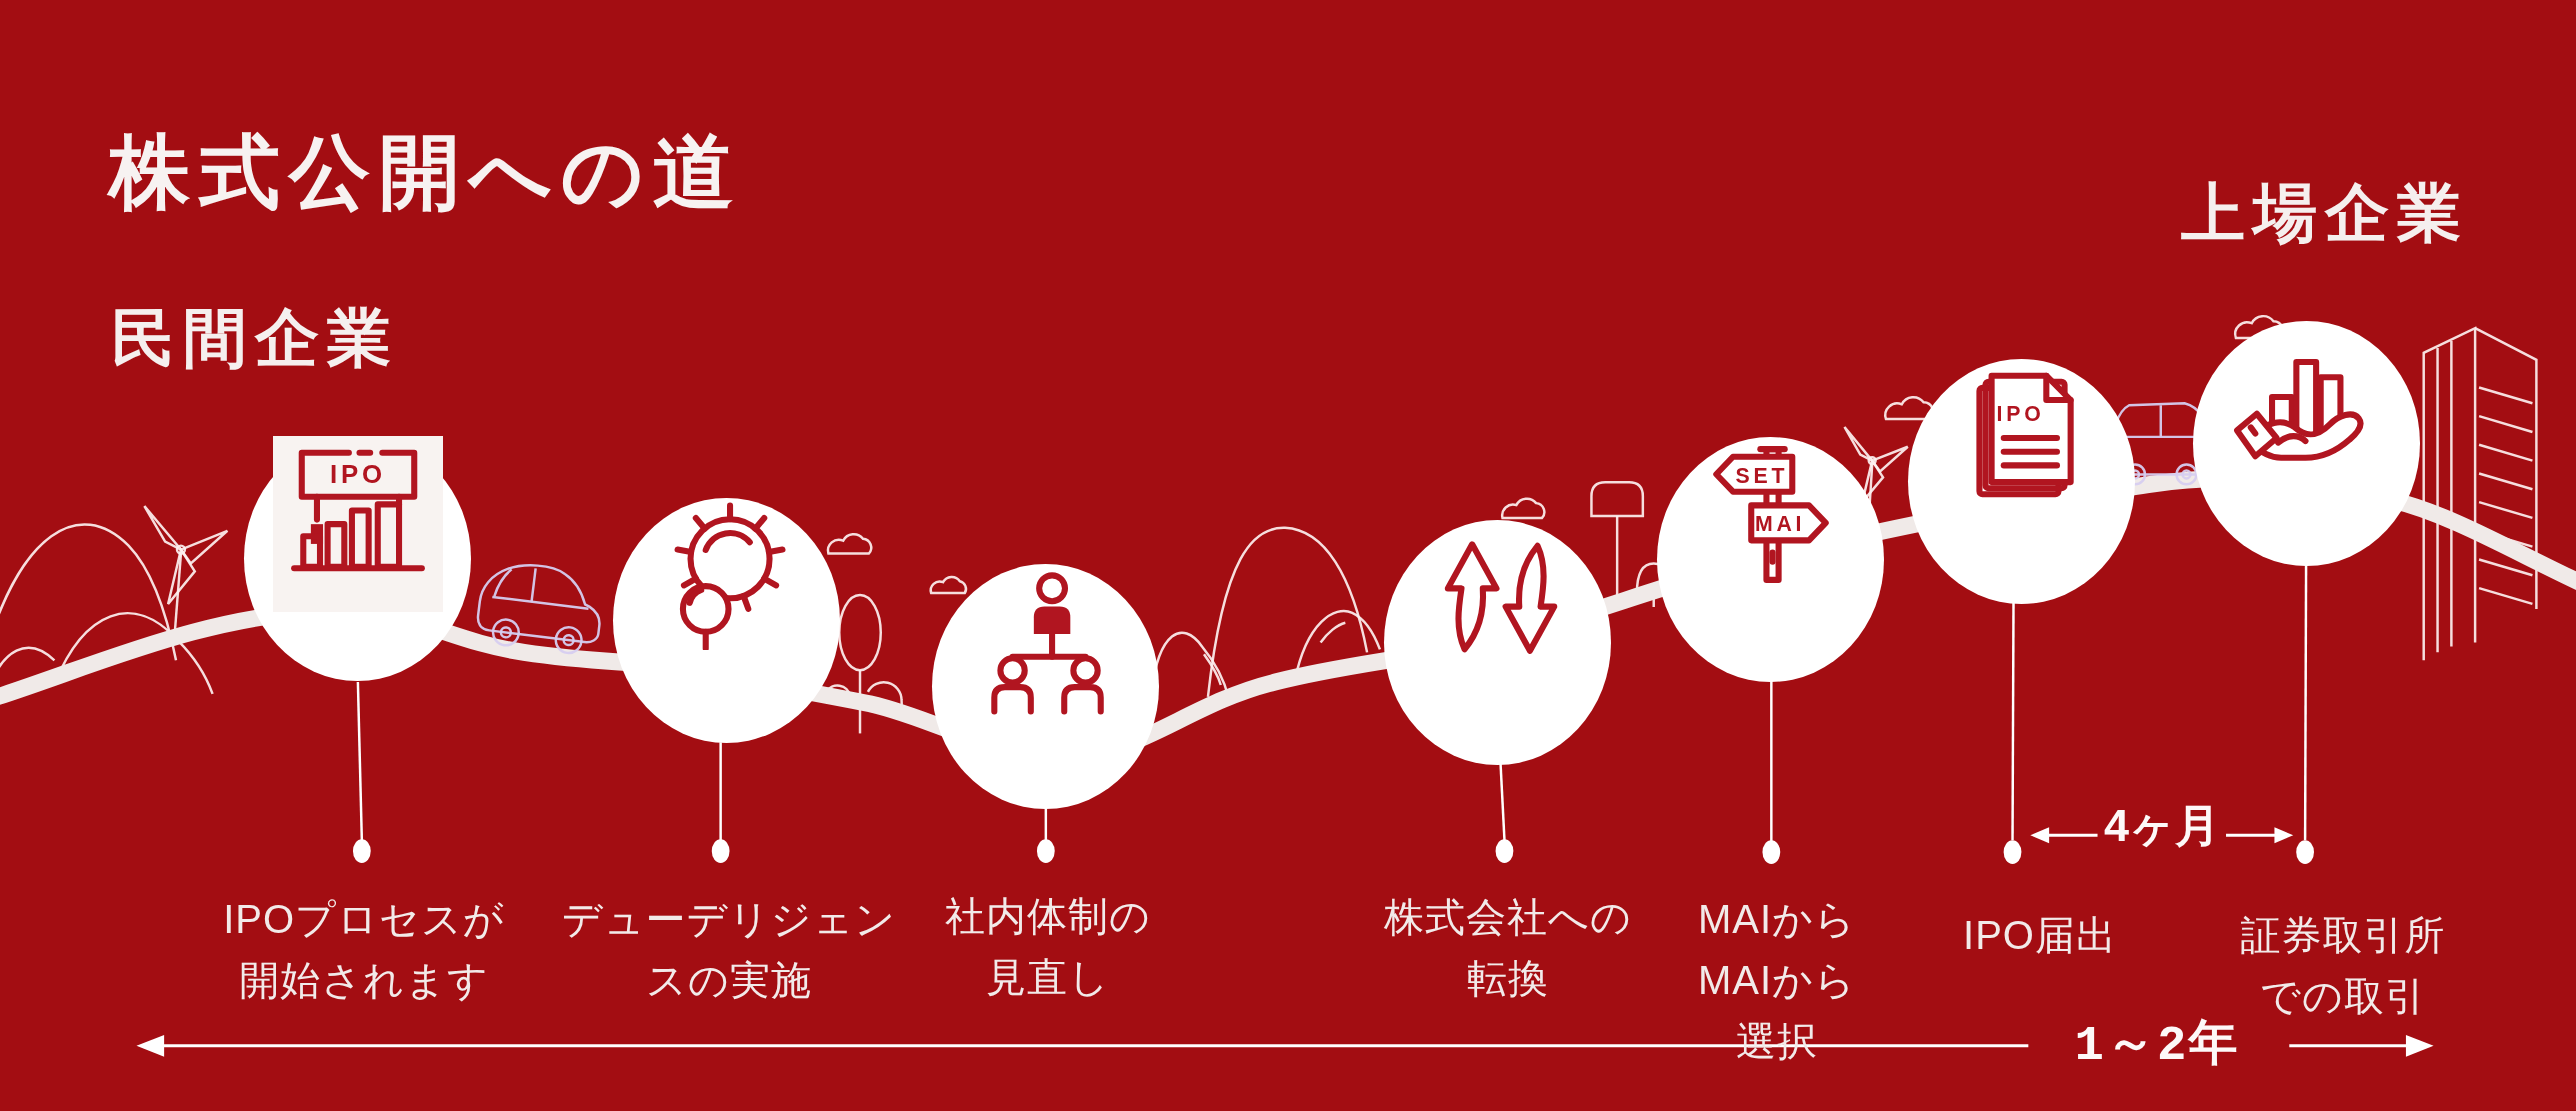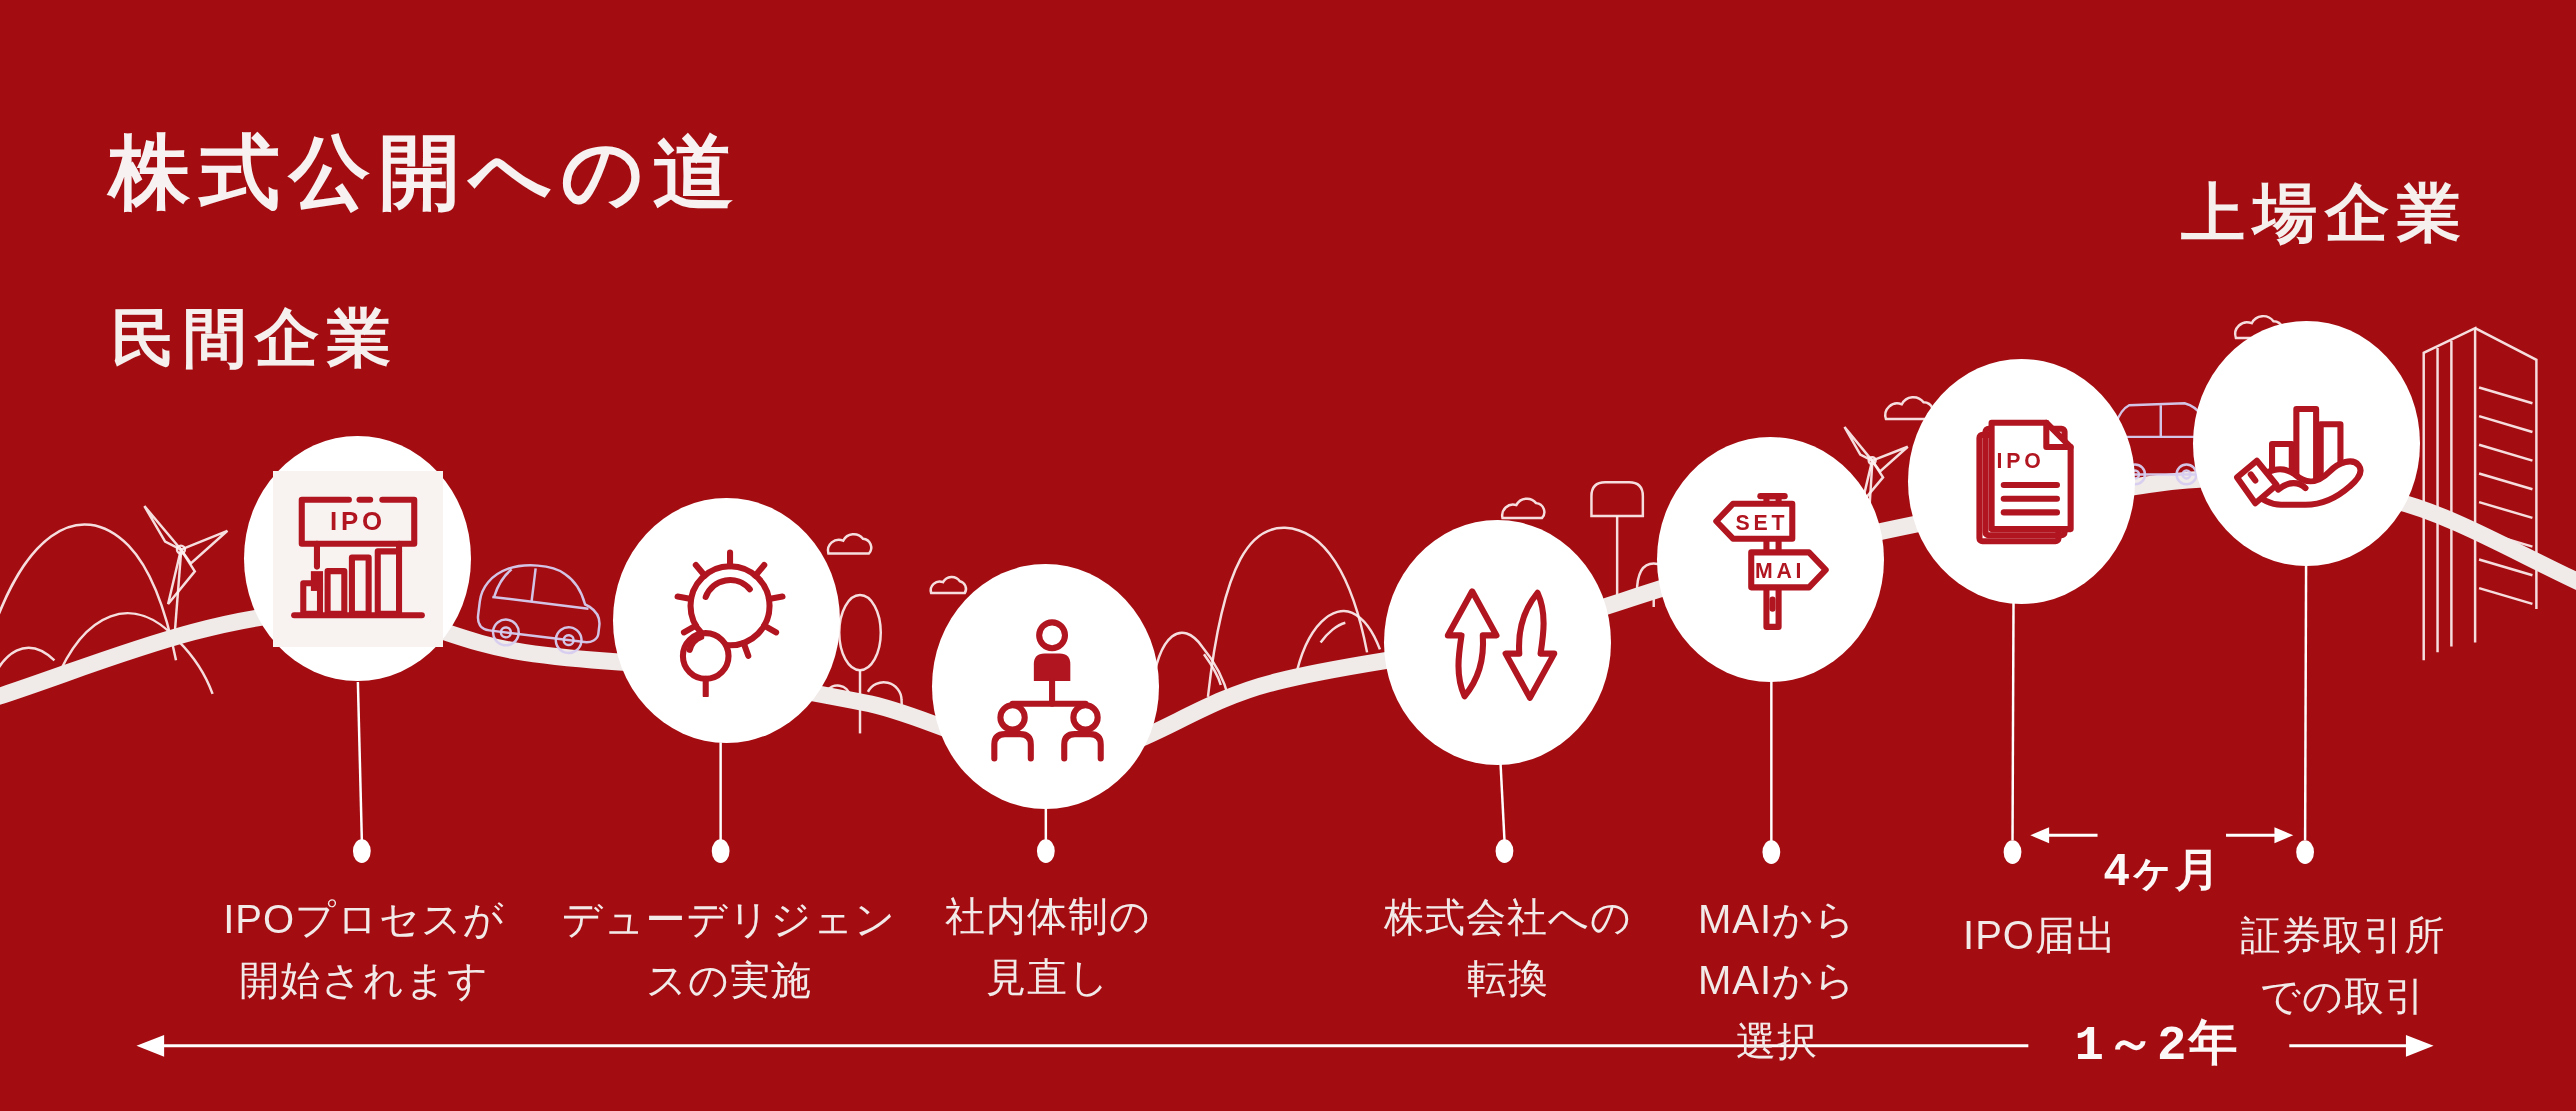--- a/index.html
+++ b/index.html
@@ -27,21 +27,21 @@
   }
   .stage-label{
     position:absolute; color:#f5efee; font-family:"Liberation Serif", serif;
     font-weight:700; font-size:64px; letter-spacing:8px; white-space:nowrap;
   }
   .stage-left{left:111px; top:295px;}
   .stage-right{left:2181px; top:170px;}
 
   .circle{
     position:absolute; width:227px; height:245px; border-radius:50%;
-    background:var(--circle); display:flex; align-items:center; justify-content:center;
+    background:var(--circle); display:flex; justify-content:center;
   }
   .circle svg{width:152px;height:152px;display:block;position:relative;}
   .plate{position:absolute; width:170px; height:176px; background:var(--plate);}
 
   .ic{stroke:var(--icon-red); stroke-width:4; fill:none; stroke-linecap:round; stroke-linejoin:round;}
   .ic-fill{fill:var(--icon-red); stroke:none;}
   .ic-white{fill:#ffffff;}
   .ic-text{fill:var(--icon-red); stroke:none; font-family:"Liberation Sans",sans-serif; font-weight:700; letter-spacing:2.5px; text-anchor:middle;}
 
   .ms-label{
@@ -318,17 +318,17 @@
     <div>選択</div>
   </div>
   <div class="ms-label" style="left:2040px;top:905px">
     <div>IPO届出</div>
   </div>
   <div class="ms-label" style="left:2343px;top:905px">
     <div>証券取引所</div>
     <div>での取引</div>
   </div>
 
-  <div class="duration duration-4m" style="left:2162px;top:840px">4ヶ月</div>
+  <div class="duration duration-4m" style="left:2162px;top:796px">4ヶ月</div>
   <div class="duration duration-total" style="left:2157px;top:1010px">1～2年</div>
 
 </div>
 
 
 </body></html>

